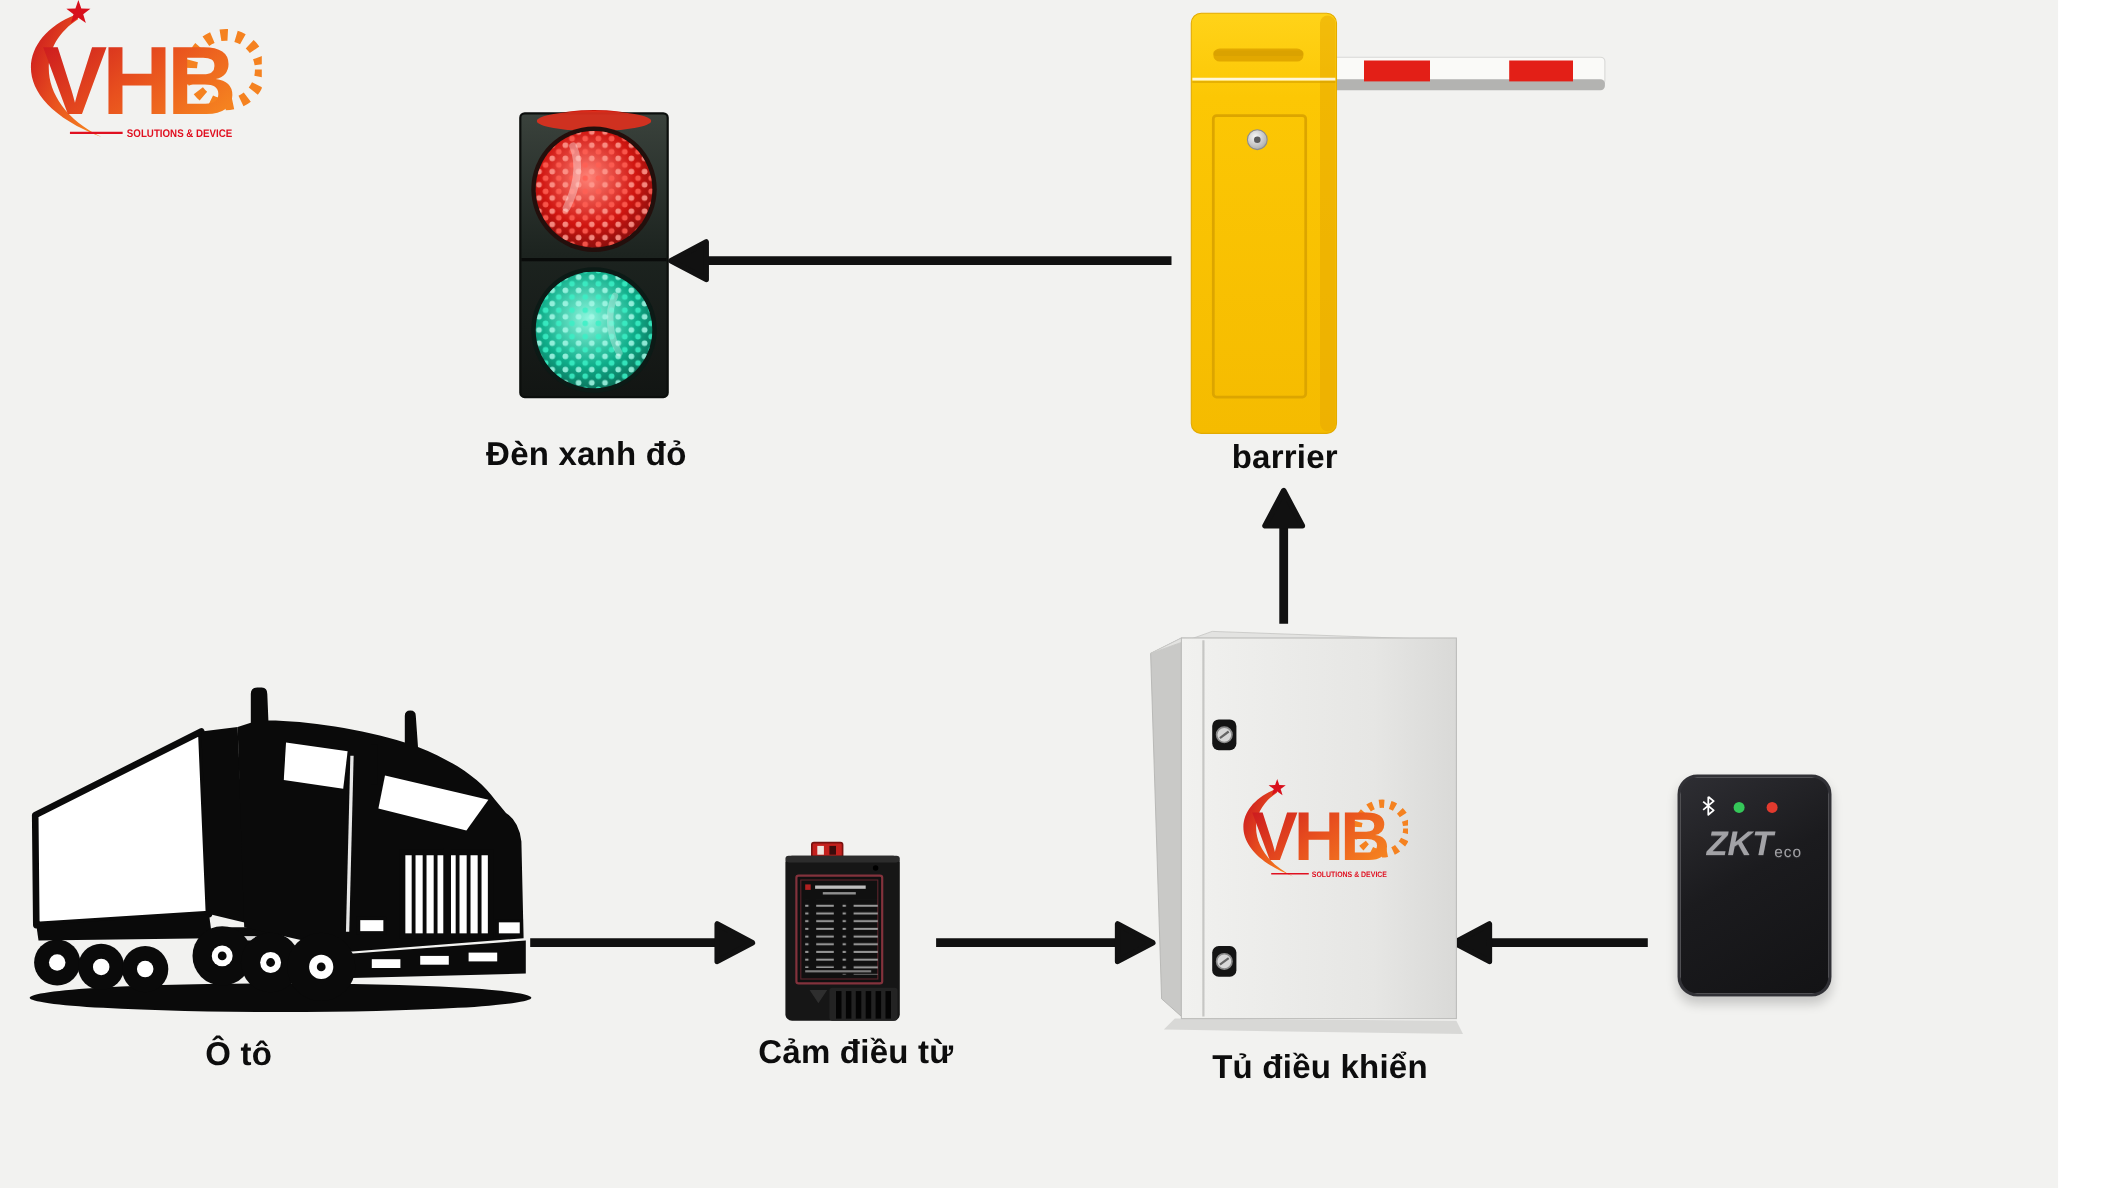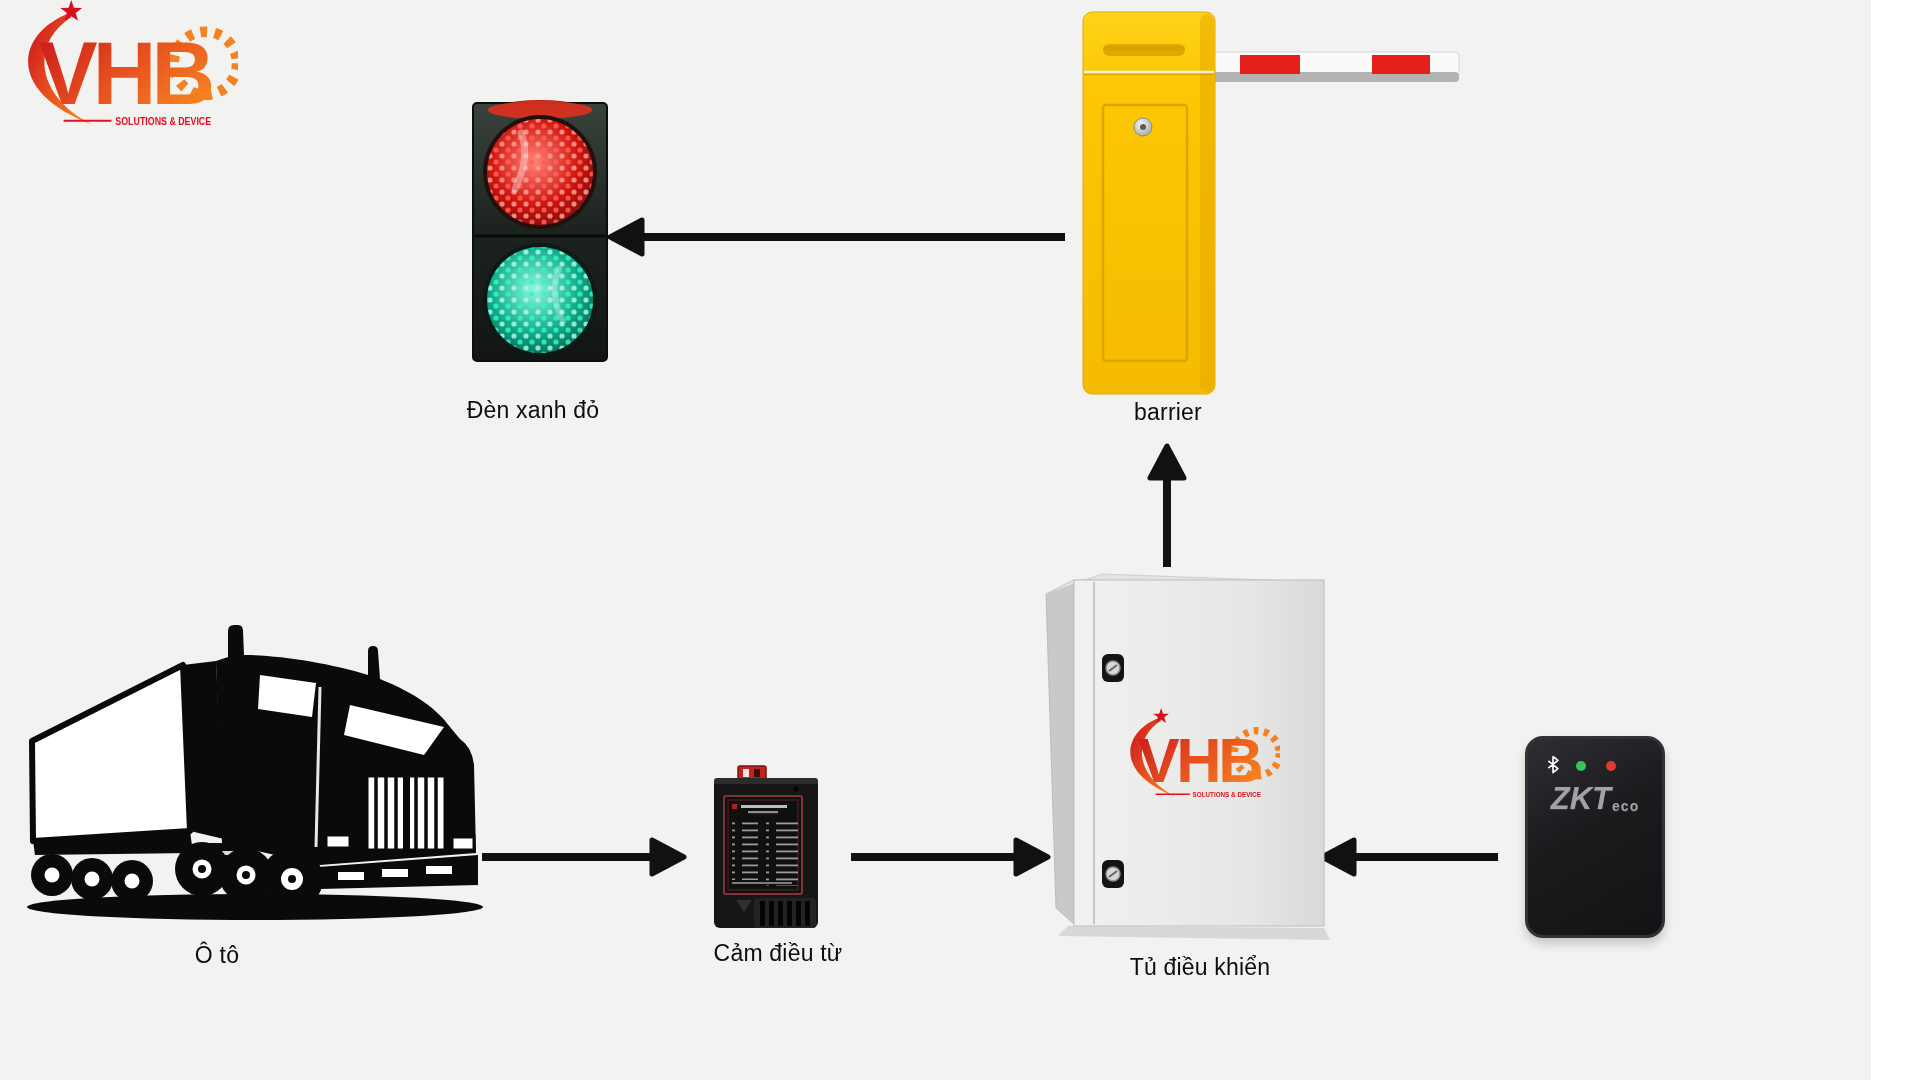--- a/index.html
+++ b/index.html
@@ -2,40 +2,40 @@
 <html><head>
 <meta charset="utf-8">
 <style>
   html,body{margin:0;padding:0;}
   body{width:1920px;height:1080px;overflow:hidden;font-family:"Liberation Sans",sans-serif;}
   .canvas{position:absolute;left:0;top:0;width:1871px;height:1080px;background:#f2f2f0;}
   .abs{position:absolute;}
   .layer{position:absolute;left:0;top:0;width:1920px;height:1080px;pointer-events:none;}
   .node-label{
     position:absolute;width:320px;text-align:center;
-    font-size:23px;font-weight:400;color:#0d0d0d;letter-spacing:.2px;
+    font-size:30px;font-weight:700;color:#0d0d0d;letter-spacing:.2px;
   }
   
   .radar{
-    position:absolute;left:1525px;top:736px;width:140px;height:202px;
+    position:absolute;left:1525px;top:704px;width:140px;height:202px;
     background:linear-gradient(150deg,#2e2e33 0%,#1b1b1e 45%,#131315 100%);
     border:3px solid #313136;border-radius:18px;box-sizing:border-box;
     box-shadow:0 6px 10px rgba(0,0,0,.18);
   }
   .radar .statusrow{position:absolute;left:0;top:16px;width:100%;height:22px;}
   .radar .bt{position:absolute;left:18px;top:0;}
   .radar .led{position:absolute;top:6px;width:10px;height:10px;border-radius:50%;}
   .radar .led.g{left:48px;}
   .radar .led.r{left:78px;}
   .radar .brand{
     position:absolute;left:0;top:42px;width:100%;display:flex;justify-content:center;align-items:flex-end;
     color:#a2a2a6;text-shadow:0 1px 1px rgba(255,255,255,.12);
   }
   .radar .brand .zkt{font-size:31px;font-weight:900;font-style:italic;letter-spacing:0;}
-  .radar .brand .eco{font-size:14px;font-weight:700;letter-spacing:1px;margin-left:1px;margin-bottom:3px;}
+  .radar .brand .eco{font-size:14px;font-weight:400;letter-spacing:1px;margin-left:1px;margin-bottom:3px;}
 </style>
 </head>
 <body>
 
 <div class="canvas">
 
   <svg class="layer" viewBox="0 0 1920 1080">
     <g stroke="#111" fill="#111" stroke-linejoin="round">
       <g>
         <line x1="1065" y1="237" x2="638" y2="237" stroke-width="8"></line>

